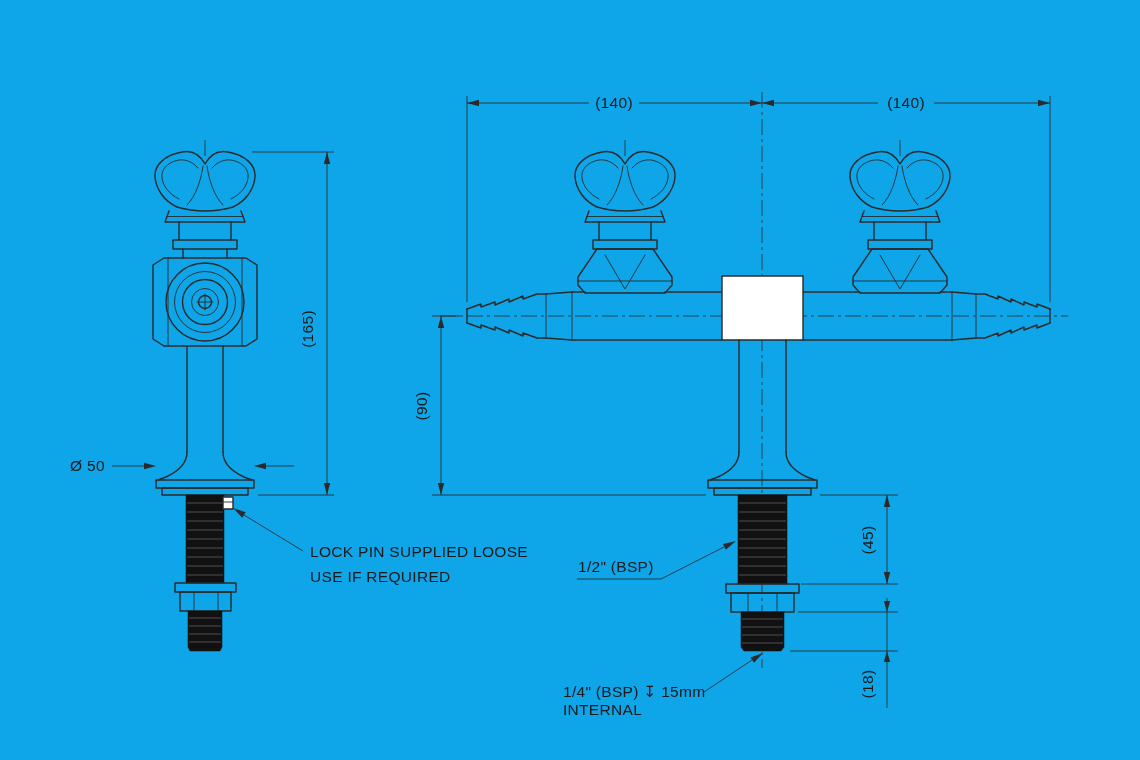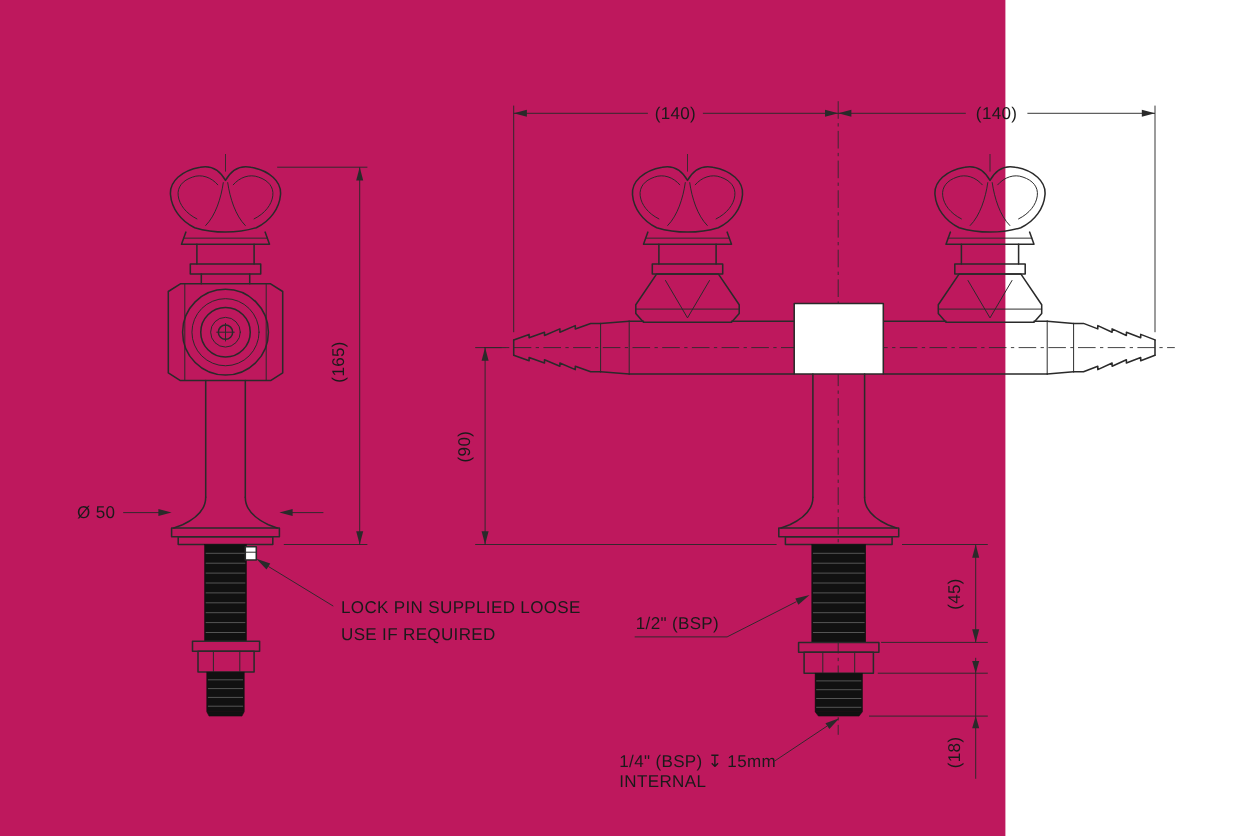--- a/index.html
+++ b/index.html
@@ -1,18 +1,18 @@
 <!DOCTYPE html>
 <html><head>
 <meta charset="utf-8">
 <style>
   *{margin:0;padding:0;box-sizing:border-box}
   html,body{width:1140px;height:760px;background:#ffffff;overflow:hidden;
     font-family:"Liberation Sans",sans-serif}
-  .frame{position:relative;width:914px;height:760px;background:#be185d}
+  .frame{position:relative;width:1140px;height:760px;background:#0ea5e9}
   svg{display:block}
   .ol{fill:none;stroke:#2a2a2a;stroke-width:1.4;stroke-linejoin:round;stroke-linecap:round}
   .thin{fill:none;stroke:#2a2a2a;stroke-width:0.9;stroke-linejoin:round;stroke-linecap:round}
   .dim{fill:none;stroke:#2a2a2a;stroke-width:0.85}
   .cl{fill:none;stroke:#2a2a2a;stroke-width:0.8;stroke-dasharray:16 4 3 4}
   .solid{fill:#111;stroke:#111;stroke-width:0.5}
   .thr{stroke:#6a6a6a;stroke-width:0.7}
   .arr{fill:#2a2a2a;stroke:none}
   .lbl{fill:#1a1a1a;font-size:15.5px;letter-spacing:0.3px;font-family:"Liberation Sans",sans-serif}
   .whitefill{fill:#ffffff;stroke:#2a2a2a;stroke-width:1.4;stroke-linejoin:round}

